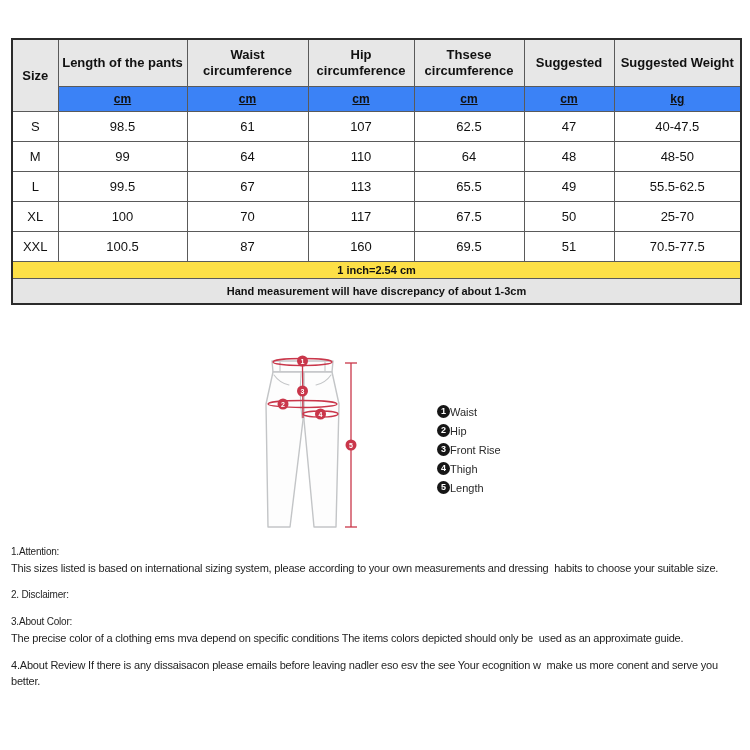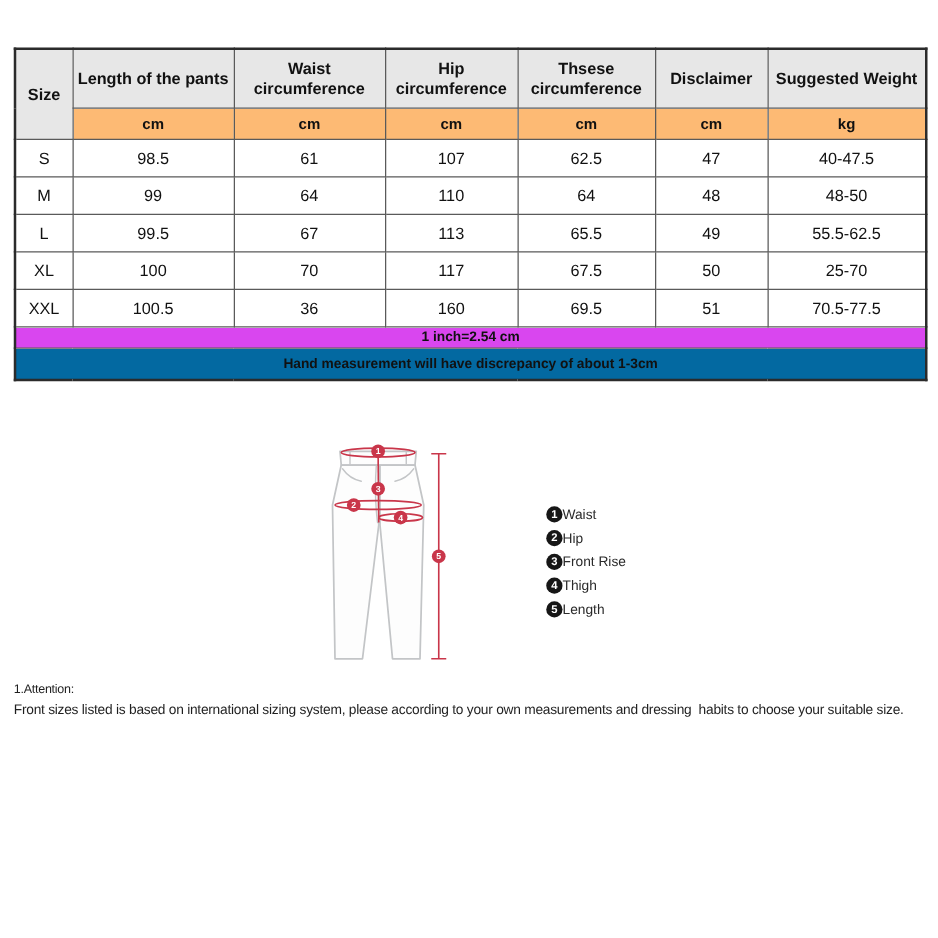--- a/index.html
+++ b/index.html
@@ -13,24 +13,24 @@
   table.size-table{
     position:absolute;left:11px;top:38px;width:729px;
     border-collapse:collapse;table-layout:fixed;
     border:2px solid #2b2b2b;
   }
   table.size-table th, table.size-table td{
     border:1px solid #5a5a5a;text-align:center;vertical-align:middle;
     color:#111;padding:0;overflow:hidden;
   }
   tr.head-row th{height:46px;background:#e7e7e7;font-size:13px;font-weight:bold;line-height:16px;}
-  tr.units-row th{height:24px;background:#fdba74;font-size:12px;font-weight:bold;}
+  tr.units-row th{height:24px;background:#3b82f6;font-size:12px;font-weight:bold;text-decoration:underline;}
   tr.data-row td{height:29px;font-size:13px;font-weight:normal;background:#fff;}
-  tr.note-row-1 td{height:16px;font-size:11px;font-weight:bold;background:#d946ef;}
-  tr.note-row-2 td{height:24px;font-size:11px;font-weight:bold;background:#0369a1;}
+  tr.note-row-1 td{height:16px;font-size:11px;font-weight:bold;background:#fde047;}
+  tr.note-row-2 td{height:24px;font-size:11px;font-weight:bold;background:#e5e5e5;}
 
   
   .pants-svg{position:absolute;left:250px;top:342px;}
   .legend{position:absolute;left:437px;top:402px;}
   .legend-item{display:flex;align-items:center;height:19px;}
   .legend-marker{
     width:13px;height:13px;border-radius:50%;background:#161616;color:#fff;
     font-size:9px;font-weight:bold;display:inline-flex;align-items:center;
     justify-content:center;flex:0 0 13px;line-height:1;
   }
@@ -58,21 +58,21 @@
         <col style="width:90px">
       <col style="width:127px">
     </colgroup>
     <tbody>
       <tr class="head-row">
         <th rowspan="2">Size</th>
         <th>Length of the pants</th>
         <th>Waist circumference</th>
         <th>Hip circumference</th>
         <th>Thsese circumference</th>
-        <th>Disclaimer</th>
+        <th>Suggested</th>
         <th>Suggested Weight</th>
       </tr>
       <tr class="units-row">
         <th>cm</th>
         <th>cm</th>
         <th>cm</th>
         <th>cm</th>
         <th>cm</th>
         <th>kg</th>
       </tr>
@@ -109,21 +109,21 @@
         <td>100</td>
         <td>70</td>
         <td>117</td>
         <td>67.5</td>
         <td>50</td>
         <td>25-70</td>
       </tr>
       <tr class="data-row">
         <td>XXL</td>
         <td>100.5</td>
-        <td>36</td>
+        <td>87</td>
         <td>160</td>
         <td>69.5</td>
         <td>51</td>
         <td>70.5-77.5</td>
       </tr>
 
       <tr class="note-row-1">
         <td colspan="7">1 inch=2.54 cm</td>
       </tr>
       <tr class="note-row-2">
@@ -191,19 +191,27 @@
     </div>
     <div class="legend-item">
       <span class="legend-marker">5</span>
       <span class="legend-label">Length</span>
     </div>
   </div>
 
   <div class="sections">
     <div class="section">
       <div class="section-title">1.Attention:</div>
-      <div class="section-body">Front sizes listed is based on international sizing system, please according to your own measurements and dressing  habits to choose your suitable size.</div>
-    </div>
-    <div class="section">
+      <div class="section-body">This sizes listed is based on international sizing system, please according to your own measurements and dressing  habits to choose your suitable size.</div>
+    </div>
+    <div class="section">
+      <div class="section-title">2. Disclaimer:</div>
+    </div>
+    <div class="section">
+      <div class="section-title">3.About Color:</div>
+      <div class="section-body">The precise color of a clothing ems mva depend on specific conditions The items colors depicted should only be  used as an approximate guide.</div>
+    </div>
+    <div class="section">
+      <div class="section-body"><span class="inline-title">4.About Review</span> <span>If there is any dissaisacon please emails before leaving nadler eso esv the see Your ecognition w  make us more conent and serve you better.</span></div>
     </div>
   </div>
 
 </div>
 
 </body></html>

